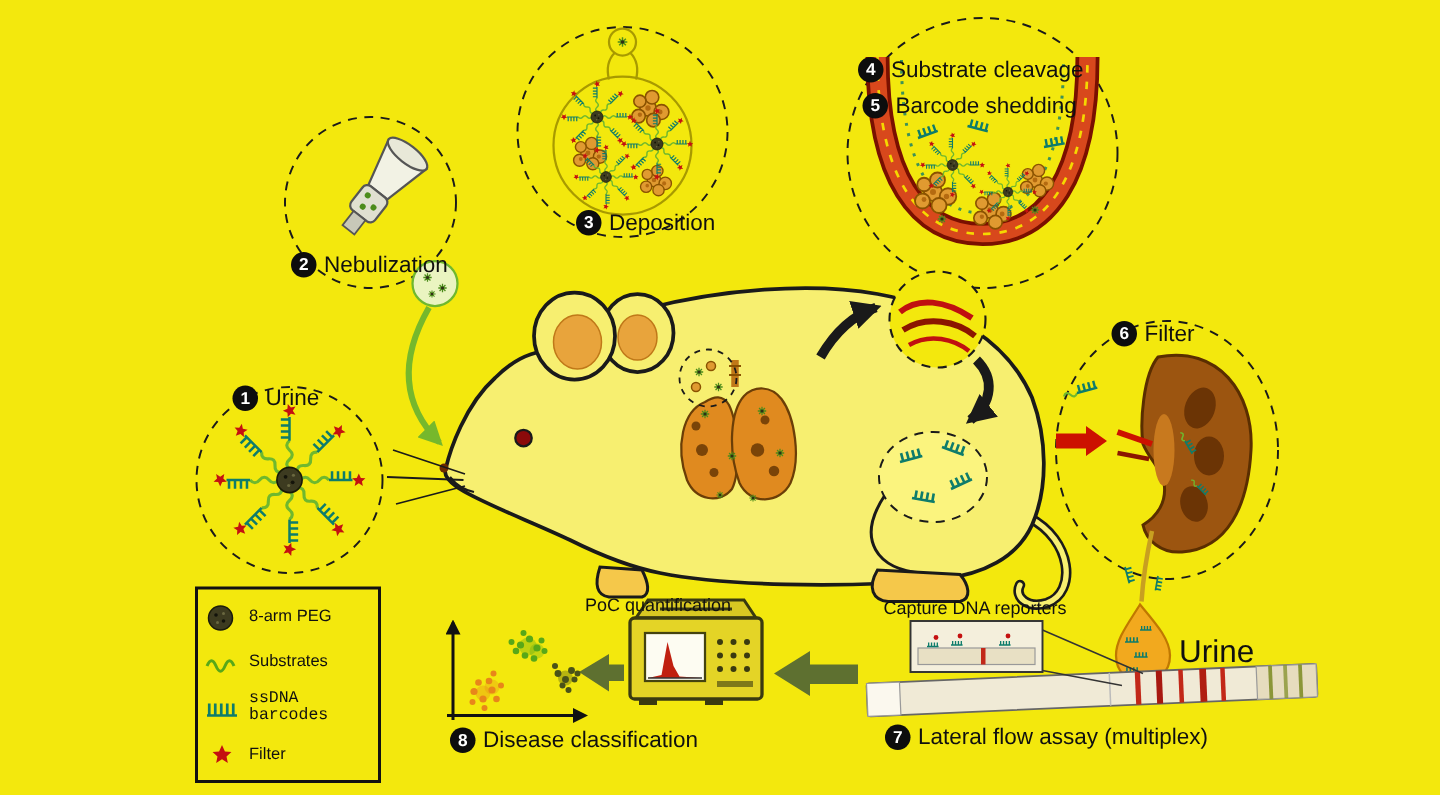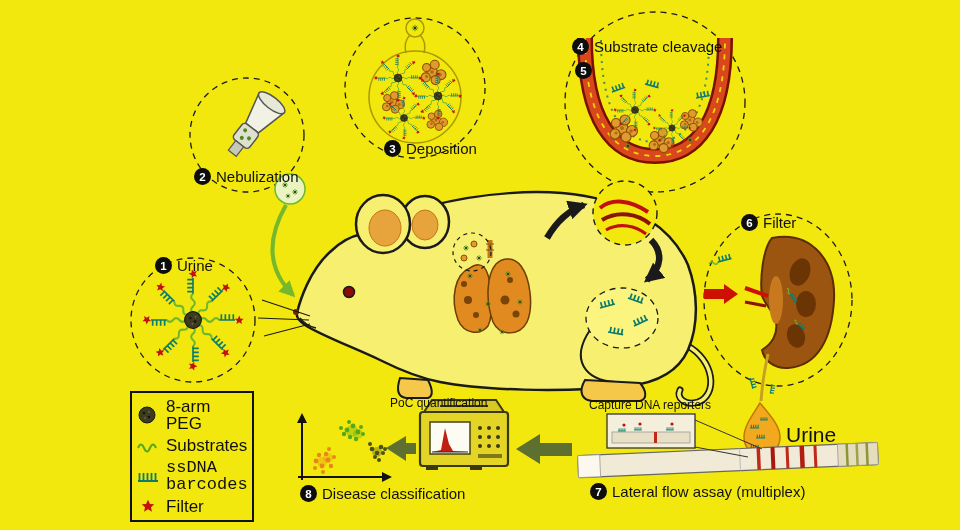--- a/index.html
+++ b/index.html
@@ -8,21 +8,21 @@
   #artwork{position:absolute;left:0;top:0;}
   .step-label{position:absolute;display:flex;align-items:center;font-size:15px;font-weight:500;color:#101010;white-space:nowrap;}
   .badge{display:inline-flex;width:17px;height:17px;border-radius:50%;background:#0d0d0d;color:#fff;
          font-size:11.5px;font-weight:bold;align-items:center;justify-content:center;margin-right:5px;flex:0 0 auto;}
   .small-label{position:absolute;font-size:12px;color:#101010;white-space:nowrap;}
   .plain-label{position:absolute;font-size:21px;font-weight:500;color:#101010;white-space:nowrap;}
   #legend-box{position:absolute;left:130px;top:391px;width:124px;height:131px;border:2px solid #111;
               box-sizing:border-box;display:flex;flex-direction:column;justify-content:space-around;padding:3px 4px;}
   .legend-row{display:flex;align-items:center;gap:4px;}
   .legend-row svg{flex:0 0 auto;}
-  .legend-row .lg-txt{font-size:17px;line-height:1.0;color:#101010;}
+  .legend-row .lg-txt{font-size:11px;line-height:1.0;color:#101010;}
 </style>
 </head>
 <body>
 
 <div id="canvas">
 
 <svg id="artwork" width="960" height="530" viewBox="0 0 960 530">
   <defs>
     <path id="star5" d="M0,-4.2 L1.3,-1.3 L4.2,-1.1 L2,0.9 L2.6,3.8 L0,2.1 L-2.6,3.8 L-2,0.9 L-4.2,-1.1 L-1.3,-1.3 Z"></path>
     <g id="shedB" stroke="#0E7C6B" stroke-width="1.6" fill="none">
@@ -326,20 +326,21 @@
 <div class="step-label" style="left:384px;top:140px;">
   <span class="badge">3</span>
   <span>Deposition</span>
 </div>
 <div class="step-label" style="left:572px;top:38px;">
   <span class="badge">4</span>
   <span>Substrate cleavage</span>
 </div>
 <div class="step-label" style="left:575px;top:62px;">
   <span class="badge">5</span>
+  <span>Barcode shedding</span>
 </div>
 <div class="step-label" style="left:741px;top:214px;">
   <span class="badge">6</span>
   <span>Filter</span>
 </div>
 <div class="step-label" style="left:590px;top:483px;">
   <span class="badge">7</span>
   <span>Lateral flow assay (multiplex)</span>
 </div>
 <div class="step-label" style="left:300px;top:485px;">

